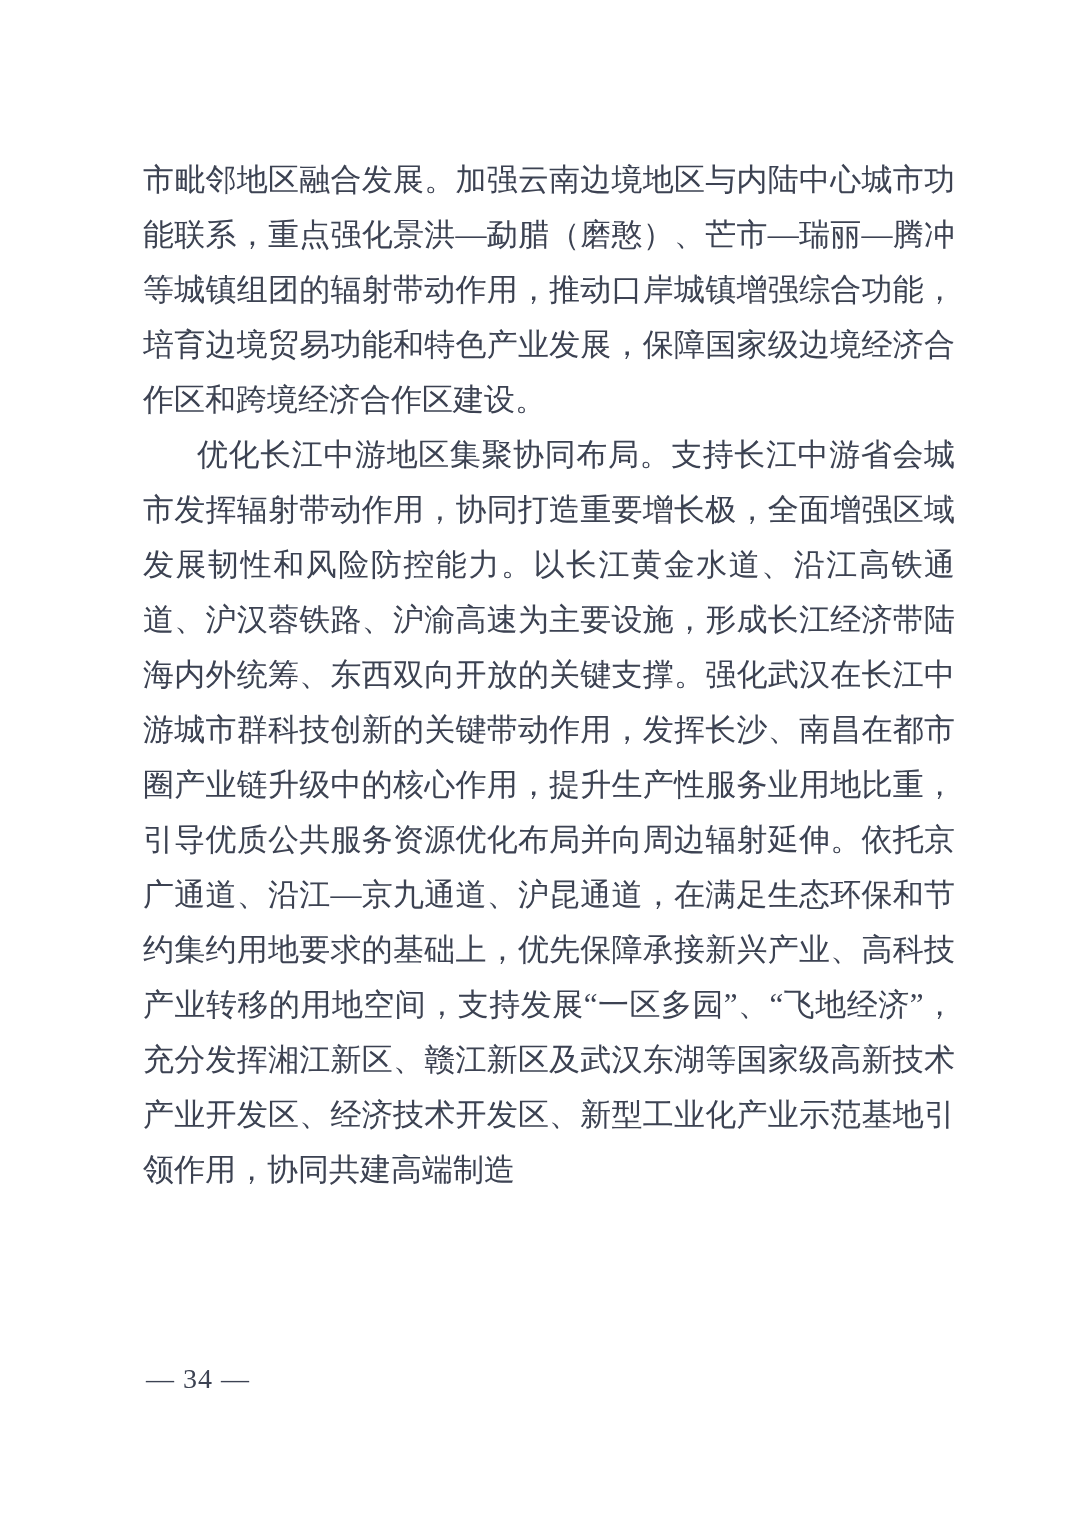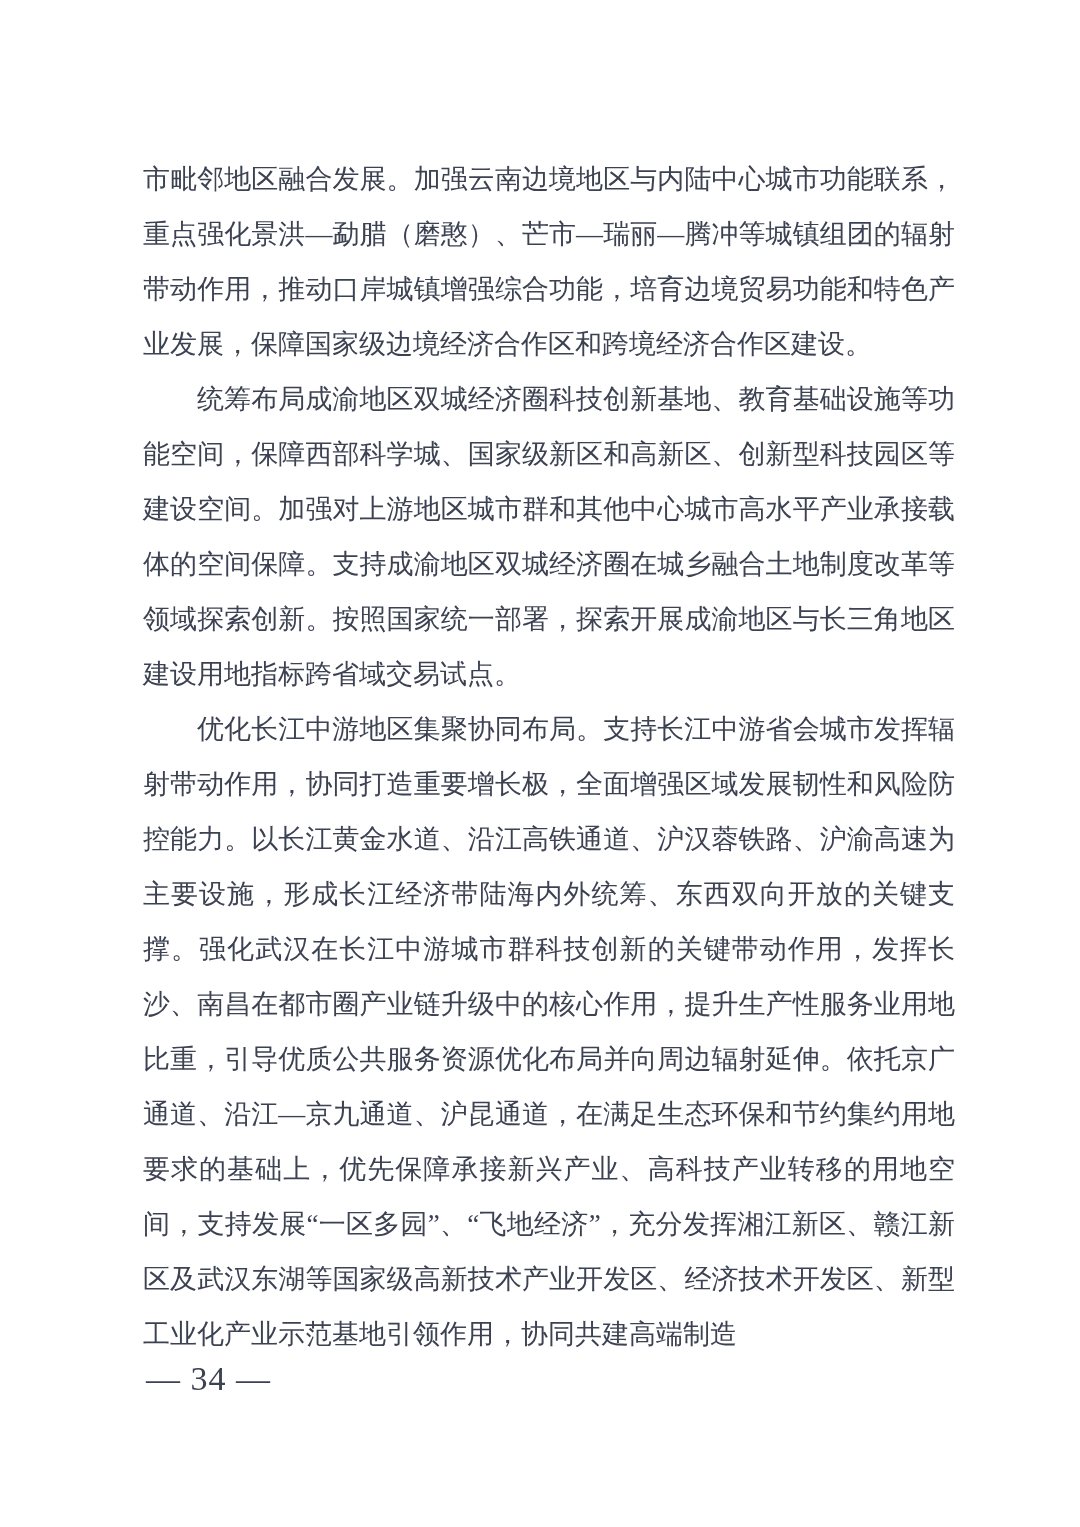--- a/index.html
+++ b/index.html
@@ -17,45 +17,44 @@
   }
   .content {
     position: absolute;
     left: 143px;
     top: 152px;
     width: 812px;
   }
   p.para {
     margin: 0;
     padding: 0;
-    font-size: 27px;
+    font-size: 31px;
     line-height: 55px;
     text-align: justify;
     font-weight: 400;
     word-break: break-all;
   }
   p.para.indent {
     text-indent: 54px;
   }
   .seg.bold {
     font-weight: 400;
   }
   .footer {
     position: absolute;
     left: 146px;
     top: 1353px;
-    font-size: 34px;
+    font-size: 28px;
     line-height: 52px;
     letter-spacing: 1px;
     font-weight: 400;
   }
 </style>
 </head>
 <body>
 
 <div class="page" style="color: rgb(60, 66, 82); background: rgb(255, 255, 255);">
   <div class="content">
       <p class="para"><span class="seg">市毗邻地区融合发展。加强云南边境地区与内陆中心城市功能联系，重点强化景洪—勐腊（磨憨）、芒市—瑞丽—腾冲等城镇组团的辐射带动作用，推动口岸城镇增强综合功能，培育边境贸易功能和特色产业发展，保障国家级边境经济合作区和跨境经济合作区建设。</span></p>
-      <p class="para indent"><span class="seg">统筹布局成渝地区双城经济圈科技创新基地、教育基础设施等功能空间，保障西部科学城、国家级新区和高新区、创新型科技园区等建设空间。加强对上游地区城市群和其他中心城市高水平产业承接载体的空间保障。支持成渝地区双城经济圈在城乡融合土地制度改革等领域探索创新。按照国家统一部署，探索开展成渝地区与长三角地区建设用地指标跨省域交易试点。</span></p>
       <p class="para indent"><span class="seg bold">优化长江中游地区集聚协同布局。</span><span class="seg">支持长江中游省会城市发挥辐射带动作用，协同打造重要增长极，全面增强区域发展韧性和风险防控能力。以长江黄金水道、沿江高铁通道、沪汉蓉铁路、沪渝高速为主要设施，形成长江经济带陆海内外统筹、东西双向开放的关键支撑。强化武汉在长江中游城市群科技创新的关键带动作用，发挥长沙、南昌在都市圈产业链升级中的核心作用，提升生产性服务业用地比重，引导优质公共服务资源优化布局并向周边辐射延伸。依托京广通道、沿江—京九通道、沪昆通道，在满足生态环保和节约集约用地要求的基础上，优先保障承接新兴产业、高科技产业转移的用地空间，支持发展“一区多园”、“飞地经济”，充分发挥湘江新区、赣江新区及武汉东湖等国家级高新技术产业开发区、经济技术开发区、新型工业化产业示范基地引领作用，协同共建高端制造</span></p>
     </div>
   <div class="footer">— 34 —</div>
 </div>
 
 </body></html>

